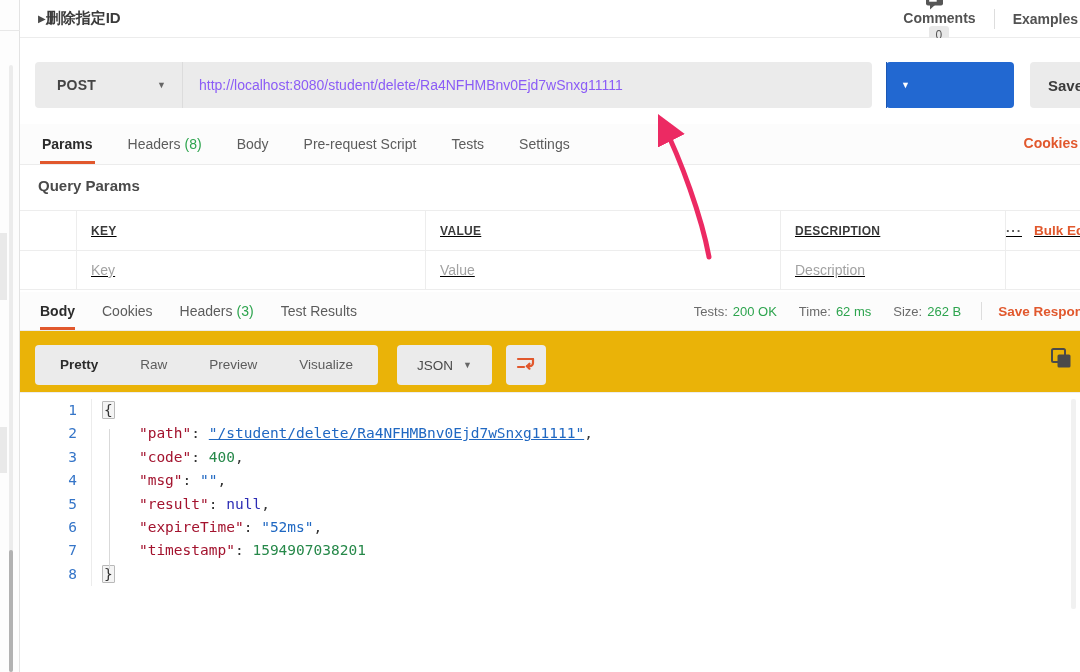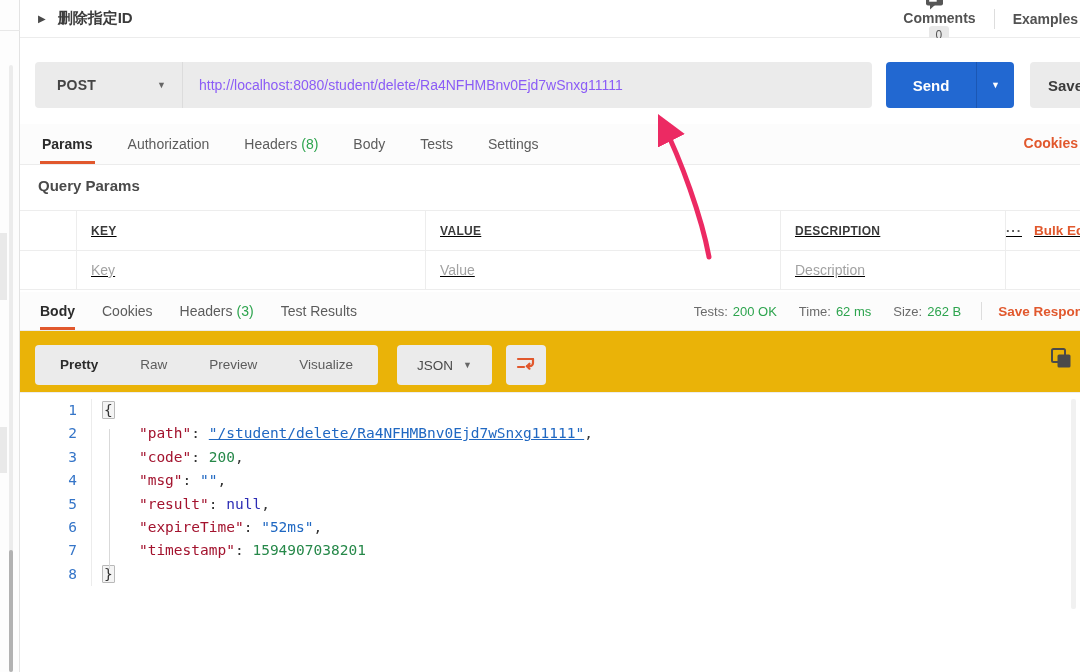--- a/index.html
+++ b/index.html
@@ -13,21 +13,21 @@
   .side .blk1 { position:absolute; left:0; top:233px; width:7px; height:67px; background:#e9e9e9; }
   .side .blk2 { position:absolute; left:0; top:427px; width:7px; height:46px; background:#e9e9e9; }
   .side .track { position:absolute; left:9px; top:65px; width:4px; height:607px; background:#ececec; border-radius:2px; }
   .side .thumb { position:absolute; left:9px; top:550px; width:4px; height:122px; background:#b2b2b2; border-radius:2px; }
 
   .content { position:absolute; left:20px; top:0; width:1060px; height:672px; }
 
   
   .topbar { position:absolute; left:0; top:0; width:1060px; height:38px; display:flex; align-items:center; border-bottom:1px solid #ececec; background:#fff; }
   .caret-right { margin-left:18px; font-size:10px; color:#4a4a4a; cursor:pointer; }
-  .req-title { margin-left:12px; font-size:15px; font-weight:700; color:#3b3b3b; }
+  .req-title { margin-left:0; font-size:15px; font-weight:700; color:#3b3b3b; }
   .top-right { margin-left:auto; display:flex; align-items:center; }
   .comments { display:flex; align-items:center; cursor:pointer;flex-direction:column; }
   .comments svg { display:block; }
   .comments-label { margin-left:9px; font-size:14px; color:#525252; font-weight:600; }
   .comments-count { margin-left:8px; background:#e8e8e8; border-radius:3px; font-size:12px; color:#555; padding:2px 7px; }
   .vdiv { width:1px; height:20px; background:#ddd; margin:0 18px; }
   .examples-label { font-size:14px; color:#525252; font-weight:600; margin-right:2px; cursor:pointer; white-space:nowrap; }
 
   
   .reqbar { position:absolute; left:0; top:38px; width:1060px; height:86px; background:#fff; }
@@ -145,44 +145,43 @@
 
     <div class="reqbar">
       <div class="url-combo">
         <div class="method">
           <span class="method-label">POST</span>
           <span class="dd-caret">▼</span>
         </div>
         <div class="url-input">http://localhost:8080/student/delete/Ra4NFHMBnv0Ejd7wSnxg11111</div>
       </div>
       <div class="send-btn">
-        <span class="send-main">Send</span>
         <span class="send-caret">
             <span>▼</span>
           </span>
       </div>
       <div class="save-btn">
         <span>Save</span>
       </div>
     </div>
 
     <div class="tabsrow">
       <div class="rtabs">
         <div class="rtab active">
             <span>Params</span>
           </div>
         <div class="rtab">
-            <span>Authorization</span>
-          </div>
-        <div class="rtab">
             <span>Headers</span>
             <span class="tab-count">(8)</span>
           </div>
         <div class="rtab">
             <span>Body</span>
+          </div>
+        <div class="rtab">
+            <span>Pre-request Script</span>
           </div>
         <div class="rtab">
             <span>Tests</span>
           </div>
         <div class="rtab">
             <span>Settings</span>
           </div>
       </div>
       <div class="cookies-link">Cookies</div>
     </div>
@@ -281,21 +280,21 @@
           <div class="cl">
             <span class="ln">1</span>
             <span class="lc"><span class="tk-bracket">{</span></span>
           </div>
           <div class="cl">
             <span class="ln">2</span>
             <span class="lc"><span class="tk-p">    </span><span class="tk-key">"path"</span><span class="tk-p">: </span><span class="tk-strlink">"/student/delete/Ra4NFHMBnv0Ejd7wSnxg11111"</span><span class="tk-p">,</span></span>
           </div>
           <div class="cl">
             <span class="ln">3</span>
-            <span class="lc"><span class="tk-p">    </span><span class="tk-key">"code"</span><span class="tk-p">: </span><span class="tk-num">200</span><span class="tk-p">,</span></span>
+            <span class="lc"><span class="tk-p">    </span><span class="tk-key">"code"</span><span class="tk-p">: </span><span class="tk-num">400</span><span class="tk-p">,</span></span>
           </div>
           <div class="cl">
             <span class="ln">4</span>
             <span class="lc"><span class="tk-p">    </span><span class="tk-key">"msg"</span><span class="tk-p">: </span><span class="tk-str">""</span><span class="tk-p">,</span></span>
           </div>
           <div class="cl">
             <span class="ln">5</span>
             <span class="lc"><span class="tk-p">    </span><span class="tk-key">"result"</span><span class="tk-p">: </span><span class="tk-null">null</span><span class="tk-p">,</span></span>
           </div>
           <div class="cl">

